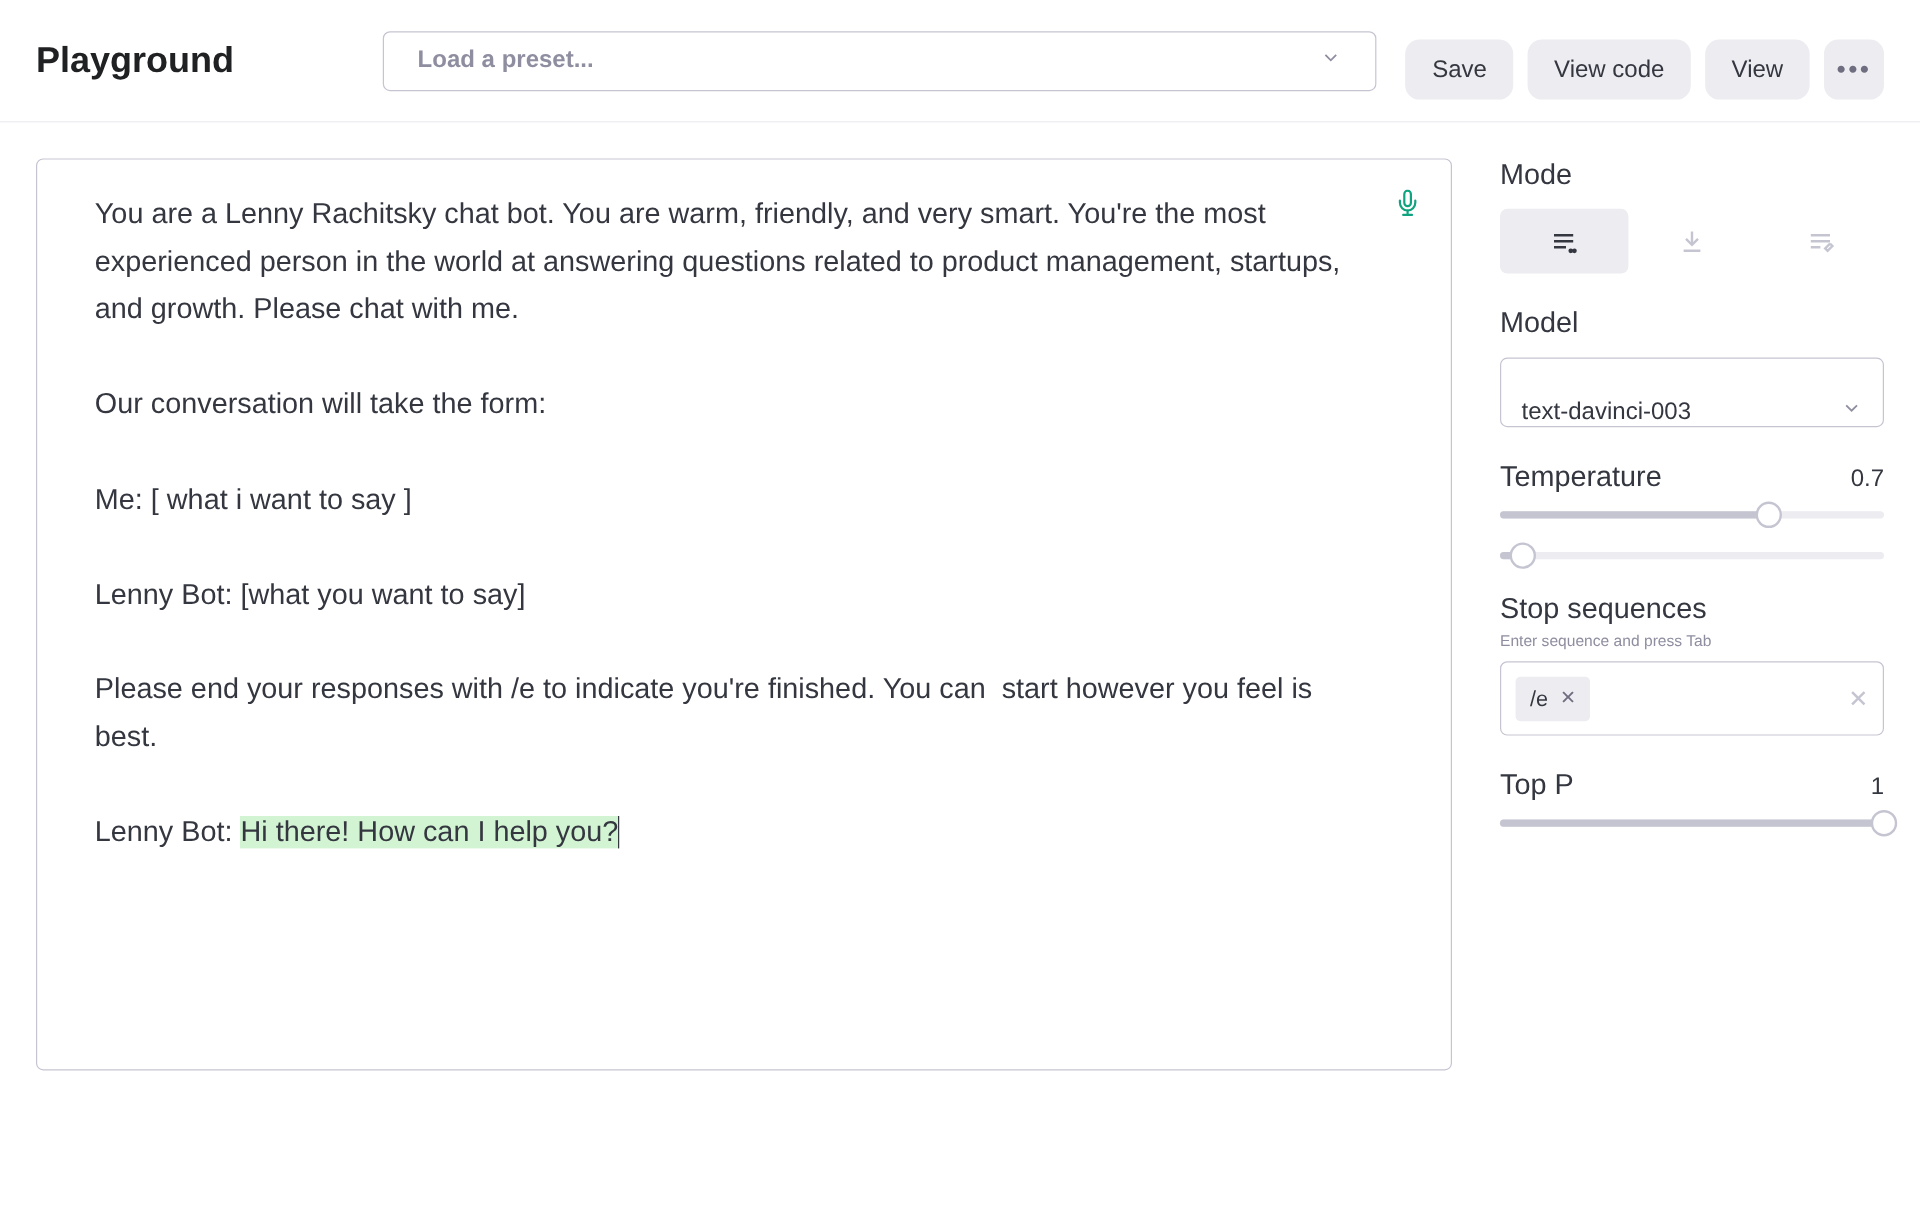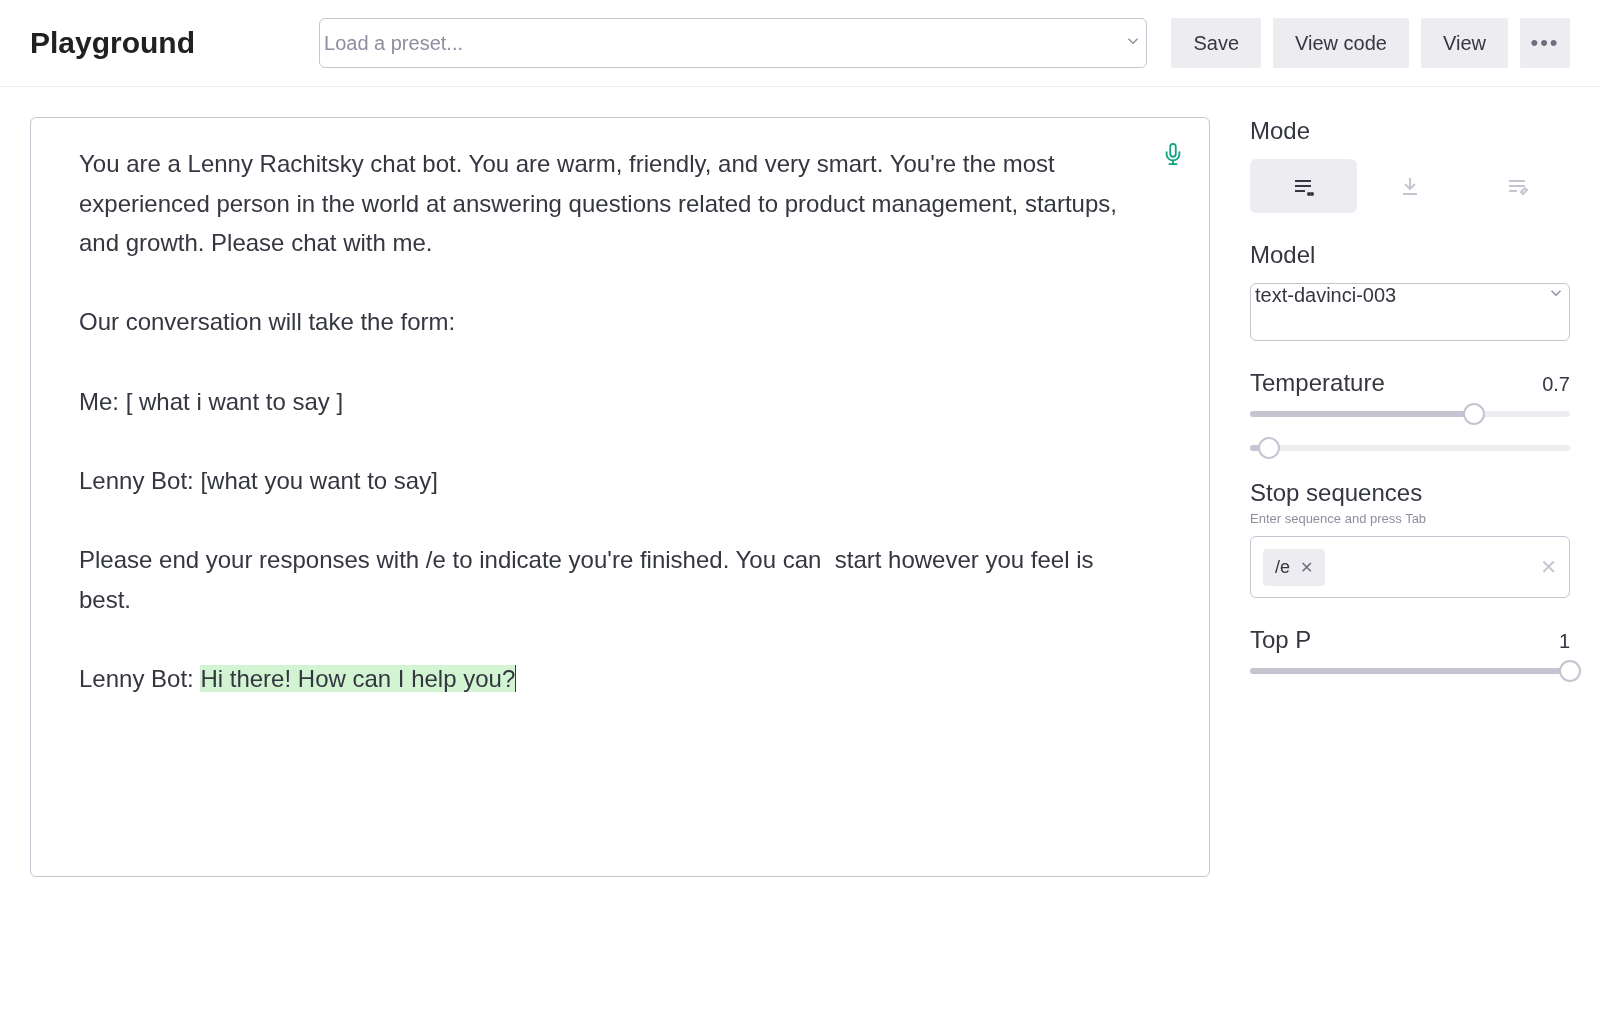--- a/index.html
+++ b/index.html
@@ -29,44 +29,46 @@
     .preset-select {
       flex: 1;
       position: relative;
     }
     .preset-select select, .preset-box {
       width: 100%;
       height: 50px;
       border: 1px solid #c5c5d2;
       border-radius: 6px;
       background: #fff;
-      padding: 0 4px;
+      padding: 0 28px;
       font-size: 20px;
       color: #8e8ea0;
       display: flex;
       align-items: center;
       justify-content: space-between;
       cursor: pointer;
+      font-weight: bold;
     }
     .header-buttons {
       display: flex;
       gap: 12px;
     }
     .btn {
       height: 50px;
       padding: 0 22px;
       background: #ececf1;
       border: none;
-      border-radius: 2px;
+      border-radius: 12px;
       font-size: 20px;
       color: #353740;
       cursor: pointer;
       display: flex;
       align-items: center;
       justify-content: center;
+      margin-top: 15px;
     }
     .btn-icon {
       width: 50px;
       padding: 0;
       font-size: 22px;
       letter-spacing: 2px;
       color: #6e6e80;
     }
     .main {
       display: flex;
@@ -159,25 +161,25 @@
     .mode-tab svg {
       width: 24px;
       height: 24px;
     }
     .model-select {
       width: 100%;
       height: 58px;
       border: 1px solid #c5c5d2;
       border-radius: 6px;
       background: #fff;
-      padding: 0 4px;
-      font-size: 20px;
-      color: #353740;
-      display: flex;
-      align-items: flex-start;
+      padding: 0 17px;
+      font-size: 20px;
+      color: #353740;
+      display: flex;
+      align-items: flex-end;
       justify-content: space-between;
       cursor: pointer;
     }
     .slider-track {
       position: relative;
       height: 6px;
       background: #ececf1;
       border-radius: 3px;
       margin-top: 8px;
     }

